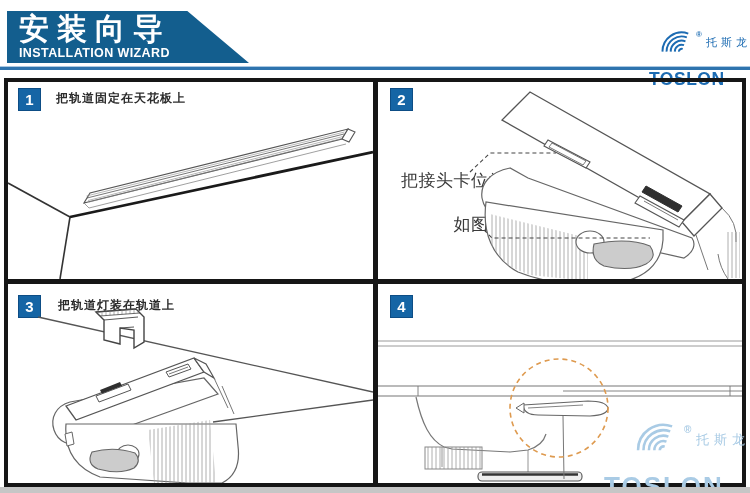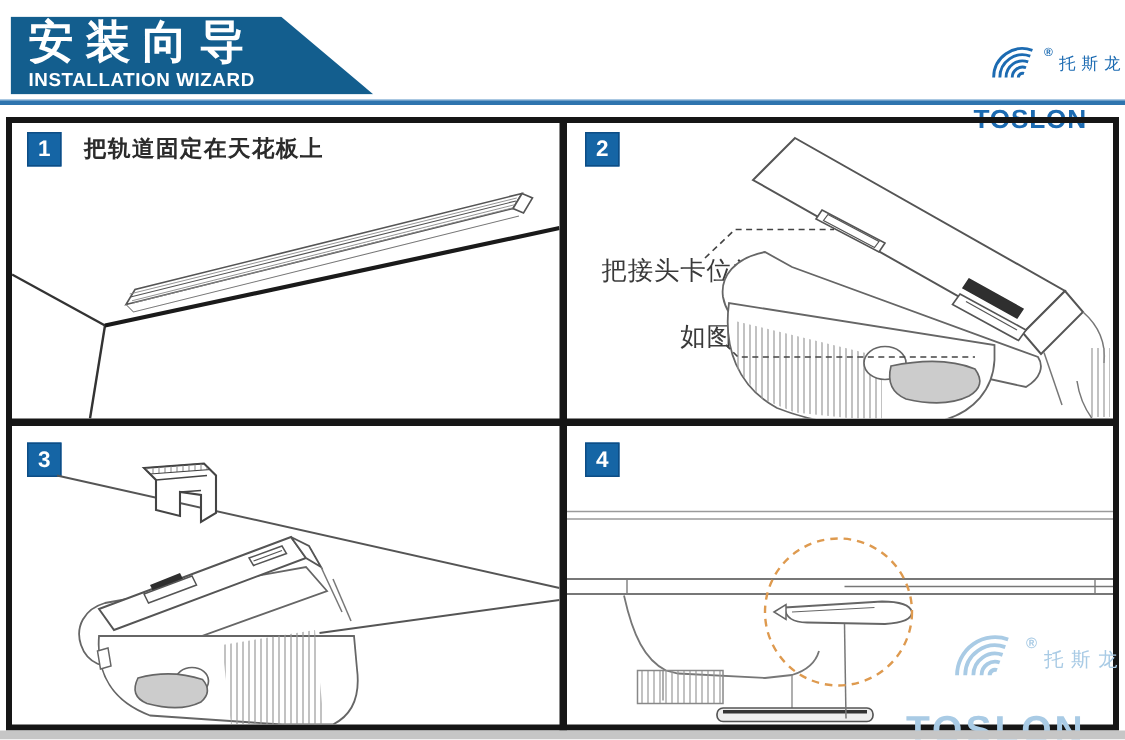--- a/index.html
+++ b/index.html
@@ -36,21 +36,21 @@
   .grid-frame{position:absolute;left:4px;top:78px;width:742px;height:409px;
               border:4px solid #161616;box-sizing:border-box;background:transparent;}
   .vdiv{position:absolute;left:373px;top:78px;width:5px;height:409px;background:#161616;}
   .hdiv{position:absolute;left:4px;top:279px;width:742px;height:5px;background:#161616;}
   .bottom-strip{position:absolute;left:0;top:487px;width:750px;height:6px;background:#c6c6c6;}
 
   
   .badge{position:absolute;width:23px;height:23px;background:var(--badge_blue);
          border:1px solid #0d4d85;box-sizing:border-box;color:#fff;font-size:15px;font-weight:700;
          display:flex;align-items:center;justify-content:center;}
-  .caption{position:absolute;font-size:15px;font-weight:600;color:#2b2b2b;letter-spacing:1px;white-space:nowrap;}
+  .caption{position:absolute;font-size:12px;font-weight:600;color:#2b2b2b;letter-spacing:1px;white-space:nowrap;}
   .note{position:absolute;left:384px;top:170px;width:122px;text-align:right;
         font-size:17px;font-weight:500;color:#3a3a3a;line-height:22px;letter-spacing:0.5px;}
 
   
   .ill{position:absolute;overflow:hidden;}
   svg{display:block;}
   .hl{stroke:var(--highlight_orange);}
 </style>
 </head>
 <body>
@@ -80,20 +80,21 @@
   <div class="grid-frame"></div>
   <div class="vdiv"></div>
   <div class="hdiv"></div>
 
   <div class="badge" style="left:18px;top:88px;">1</div>
   <div class="badge" style="left:390px;top:88px;">2</div>
   <div class="badge" style="left:18px;top:295px;">3</div>
   <div class="badge" style="left:390px;top:295px;">4</div>
 
   <div class="caption" style="left:56px;top:90px;">把轨道固定在天花板上</div>
+  <div class="caption" style="left:58px;top:297px;">把轨道灯装在轨道上</div>
 
   <div class="note">
     <div>把接头卡位放平</div>
     <div>如图示</div>
   </div>
 
   <svg class="ill" style="left:8px;top:82px;" width="365" height="197" viewBox="0 0 365 197">
     <g stroke="#333" stroke-width="1.6" fill="none">
       <path d="M0,101 L62,135"></path>
       <path d="M62,135 L52,197"></path>

